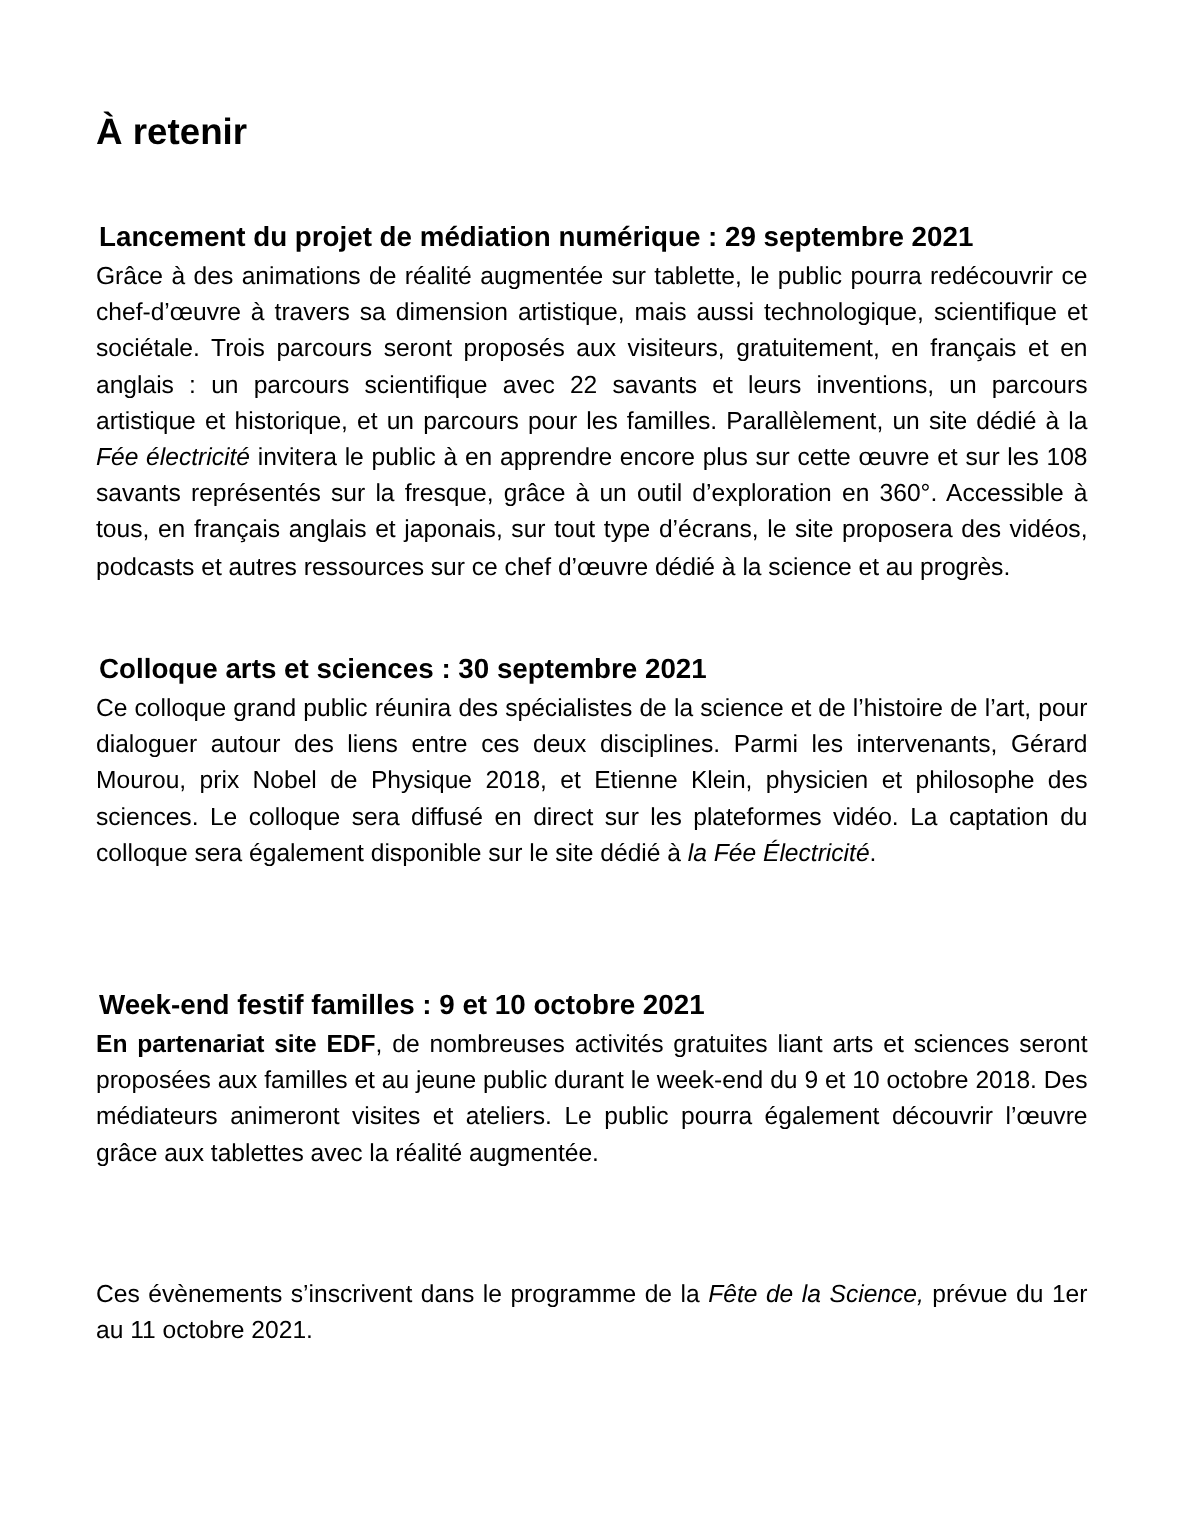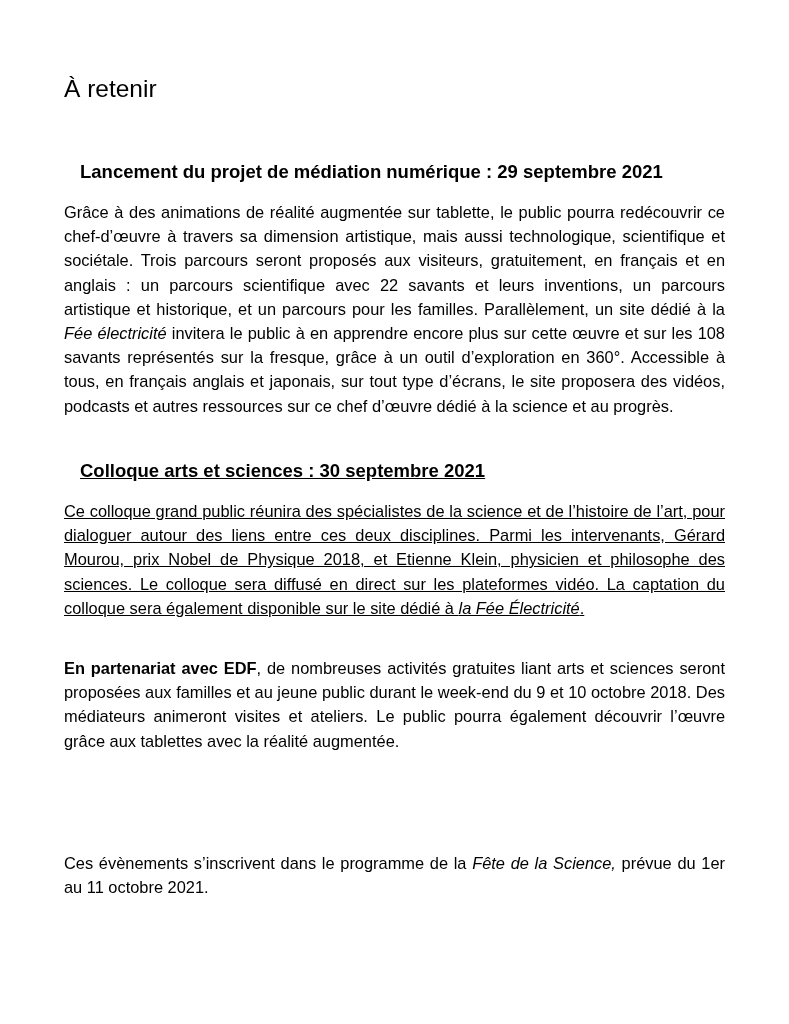--- a/index.html
+++ b/index.html
@@ -3,32 +3,32 @@
   <meta charset="utf-8">
   <style>
     html, body { margin: 0; padding: 0; background: #ffffff; }
     body {
       width: 789px; height: 1024px; position: relative; overflow: hidden;
       font-family: "Liberation Sans", sans-serif; color: #000;
     }
     .page { position: absolute; left: 64px; top: 0; width: 661px; }
     h1 {
       position: absolute; top: 74px; left: 0; margin: 0;
-      font-size: 24.5px; font-weight: normal; line-height: 30px;
+      font-size: 24.5px; font-weight: bold; line-height: 30px;
     }
     .section { position: absolute; left: 0; width: 661px; }
     h2 {
-      margin: 16px; font-size: 18.5px; font-weight: bold; line-height: 24px;
+      margin: 2px; font-size: 18.5px; font-weight: bold; line-height: 24px;
     }
     p {
       margin: 0; font-size: 16.4px; line-height: 24.2px;
       text-align: justify; text-align-last: left;
     }
     .s1 { top: 144px; }
-    .s2 { top: 443px; text-decoration: underline; }
+    .s2 { top: 432px; }
     .s3 { top: 656px; }
     .closing { position: absolute; top: 851px; left: 0; width: 661px; }
     .closing p { font-weight: normal; }
   </style>
 </head>
 <body>
 
 <div class="page">
   <h1>À retenir</h1>
 
@@ -36,19 +36,20 @@
     <h2>Lancement du projet de médiation numérique : 29 septembre 2021</h2>
     <p><span>Grâce à des animations de réalité augmentée sur tablette, le public pourra redécouvrir ce chef-d’œuvre à travers sa dimension artistique, mais aussi technologique, scientifique et sociétale. Trois parcours seront proposés aux visiteurs, gratuitement, en français et en anglais : un parcours scientifique avec 22 savants et leurs inventions, un parcours artistique et historique, et un parcours pour les familles. Parallèlement, un site dédié à la </span><em>Fée électricité</em><span> invitera le public à en apprendre encore plus sur cette œuvre et sur les 108 savants représentés sur la fresque, grâce à un outil d’exploration en 360°. Accessible à tous, en français anglais et japonais, sur tout type d’écrans, le site proposera des vidéos, podcasts et autres ressources sur ce chef d’œuvre dédié à la science et au progrès.</span></p>
   </div>
 
   <div class="section s2">
     <h2>Colloque arts et sciences : 30 septembre 2021</h2>
     <p><span>Ce colloque grand public réunira des spécialistes de la science et de l’histoire de l’art, pour dialoguer autour des liens entre ces deux disciplines. Parmi les intervenants, Gérard Mourou, prix Nobel de Physique 2018, et Etienne Klein, physicien et philosophe des sciences. Le colloque sera diffusé en direct sur les plateformes vidéo. La captation du colloque sera également disponible sur le site dédié à </span><em>la Fée Électricité</em><span>.</span></p>
   </div>
 
   <div class="section s3">
-    <p><strong>En partenariat avec EDF</strong><span>, de nombreuses activités gratuites liant arts et sciences seront proposées aux familles et au jeune public durant le week-end du 9 et 10 octobre 2018. Des médiateurs animeront visites et ateliers. Le public pourra également découvrir l’œuvre grâce aux tablettes avec la réalité augmentée.</span></p>
+    <h2>Week-end festif familles : 9 et 10 octobre 2021</h2>
+    <p><strong>En partenariat site EDF</strong><span>, de nombreuses activités gratuites liant arts et sciences seront proposées aux familles et au jeune public durant le week-end du 9 et 10 octobre 2018. Des médiateurs animeront visites et ateliers. Le public pourra également découvrir l’œuvre grâce aux tablettes avec la réalité augmentée.</span></p>
   </div>
 
   <div class="closing">
     <p><span>Ces évènements s’inscrivent dans le programme de la </span><em>Fête de la Science,</em><span> prévue du 1er au 11 octobre 2021.</span></p>
   </div>
 </div>
 
 </body></html>

